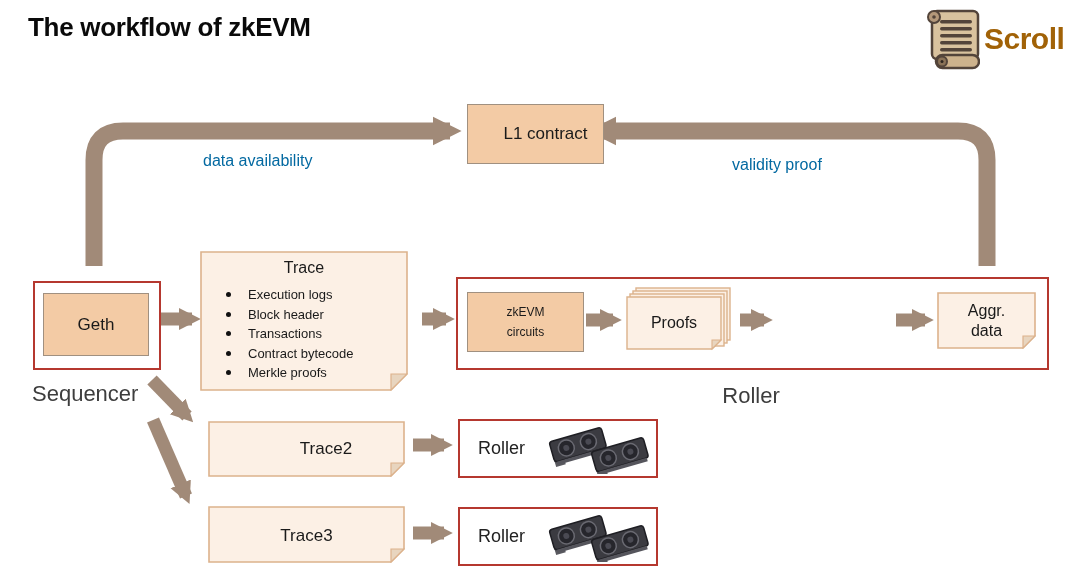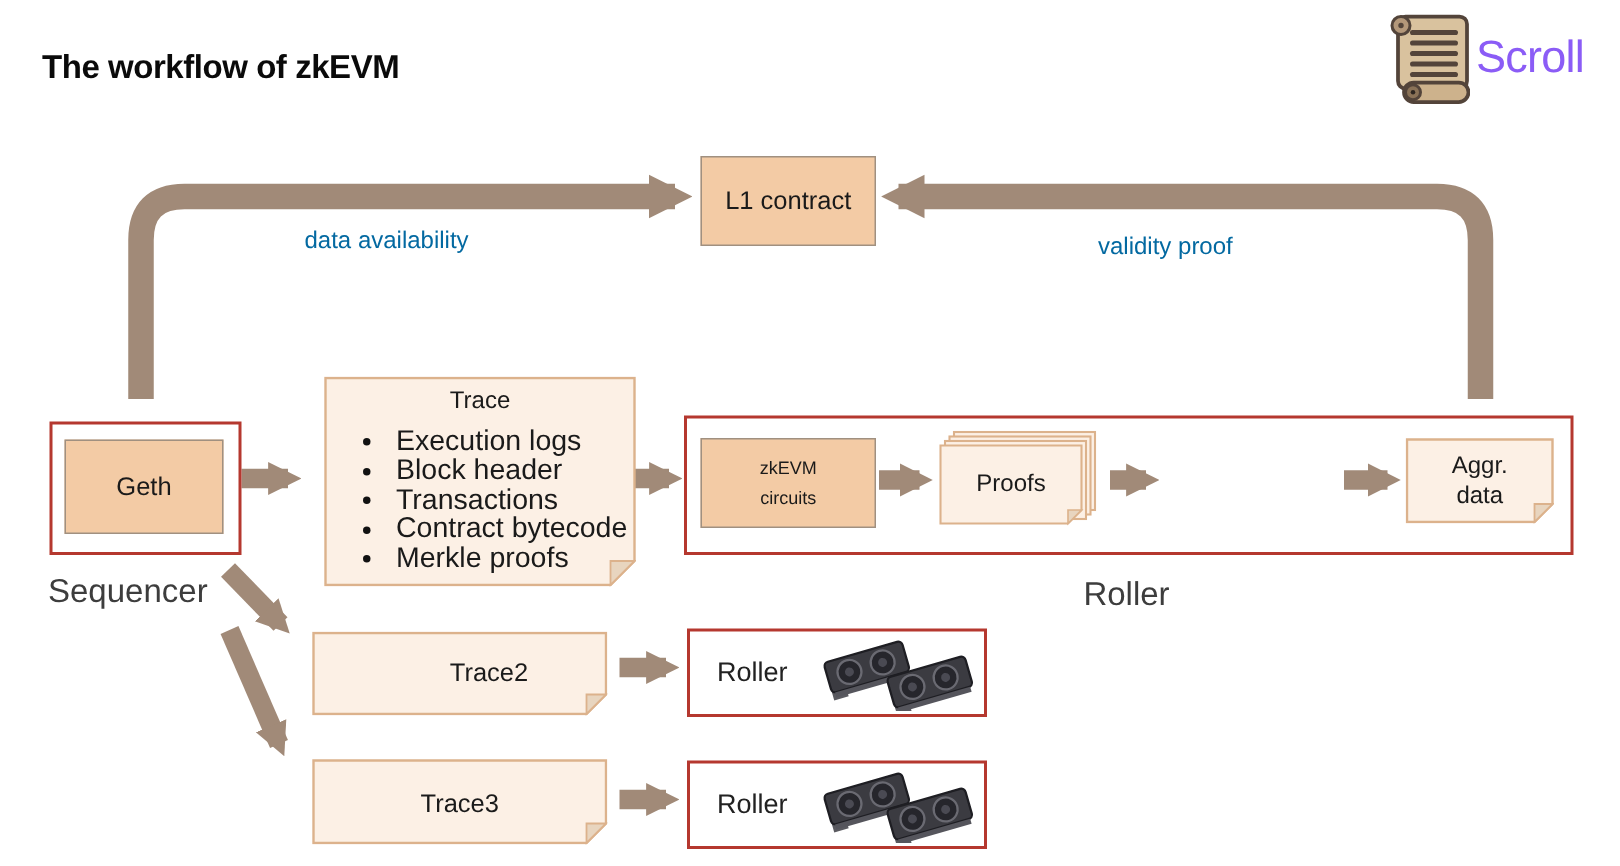--- a/index.html
+++ b/index.html
@@ -1,52 +1,52 @@
 <!DOCTYPE html>
 <html><head>
 <meta charset="utf-8">
 <style>
   html,body{margin:0;padding:0;background:#ffffff;}
   #canvas{position:relative;width:1080px;height:577px;background:#ffffff;overflow:hidden;
           font-family:"Liberation Sans","DejaVu Sans",sans-serif;color:#1a1a1a;}
   .abs{position:absolute;}
 
   
-  .page-title{left:28px;top:12px;font-size:22px;font-weight:bold;color:#0a0a0a;letter-spacing:-0.3px;margin-top:20px;}
+  .page-title{left:28px;top:12px;font-size:26px;font-weight:bold;color:#0a0a0a;letter-spacing:-0.3px;}
 
   
   .brand{left:922px;top:8px;width:150px;height:62px;display:flex;align-items:center;}
-  .brand-text{font-size:30px;font-weight:normal;color:#8b5cf6;margin-left:4px;letter-spacing:-0.5px;}
+  .brand-text{font-size:30px;font-weight:bold;color:#a16207;margin-left:4px;letter-spacing:-0.5px;}
 
   
   .peach-box{background:#f3cba5;border:1.2px solid #a09080;display:flex;flex-direction:column;
              align-items:center;justify-content:center;text-align:center;font-size:12px;line-height:20px;}
   .red-frame{border:2.2px solid #b5382f;background:#ffffff;}
   .note{background:transparent;}
   .note-svg{position:absolute;left:0;top:0;}
   .note-text{position:absolute;left:0;top:0;width:100%;height:100%;display:flex;
              align-items:center;justify-content:center;font-size:16px;line-height:20px;
              flex-direction:column;text-align:center;}
 
   
-  .l1-box{left:467px;top:104px;width:115px;height:58px;font-size:17px;}
+  .l1-box{left:467px;top:104px;width:115px;height:58px;font-size:17px;padding-left:20px;}
   
   .geth-frame{left:33px;top:281px;width:124px;height:85px;}
   .geth-box{left:43px;top:293px;width:104px;height:61px;font-size:17px;}
 
   
   .roller-frame{left:456px;top:277px;width:589px;height:89px;background:transparent;}
   .zkevm-box{left:467px;top:292px;width:115px;height:58px;}
   .agg-box{left:775px;top:292px;width:115px;height:58px;}
 
   
-  .trace-note{left:216px;top:251px;width:208px;height:144px;}
+  .trace-note{left:200px;top:251px;width:208px;height:144px;}
   .trace-title{position:absolute;left:0;top:8px;width:100%;text-align:center;font-size:16px;}
   .trace-list{position:absolute;left:26px;top:34px;}
-  .trace-item{display:flex;align-items:center;height:19.5px;font-size:19px;}
+  .trace-item{display:flex;align-items:center;height:19.5px;font-size:13px;}
   .trace-item .dot{width:5px;height:5px;border-radius:50%;background:#111;margin-right:17px;flex:none;}
   .proofs-note{left:626px;top:287px;width:106px;height:64px;}
   .proofs-text{position:absolute;left:1px;top:10px;width:94px;height:52px;display:flex;
                align-items:center;justify-content:center;font-size:16px;}
   .aggrproof-note{left:937px;top:292px;width:99px;height:57px;}
   .trace2-note{left:208px;top:421px;width:236px;height:56px;}
   .trace3-note{left:208px;top:506px;width:197px;height:60px;border-radius:23px;}
   .trace23-text{font-size:17px;}
 
   

